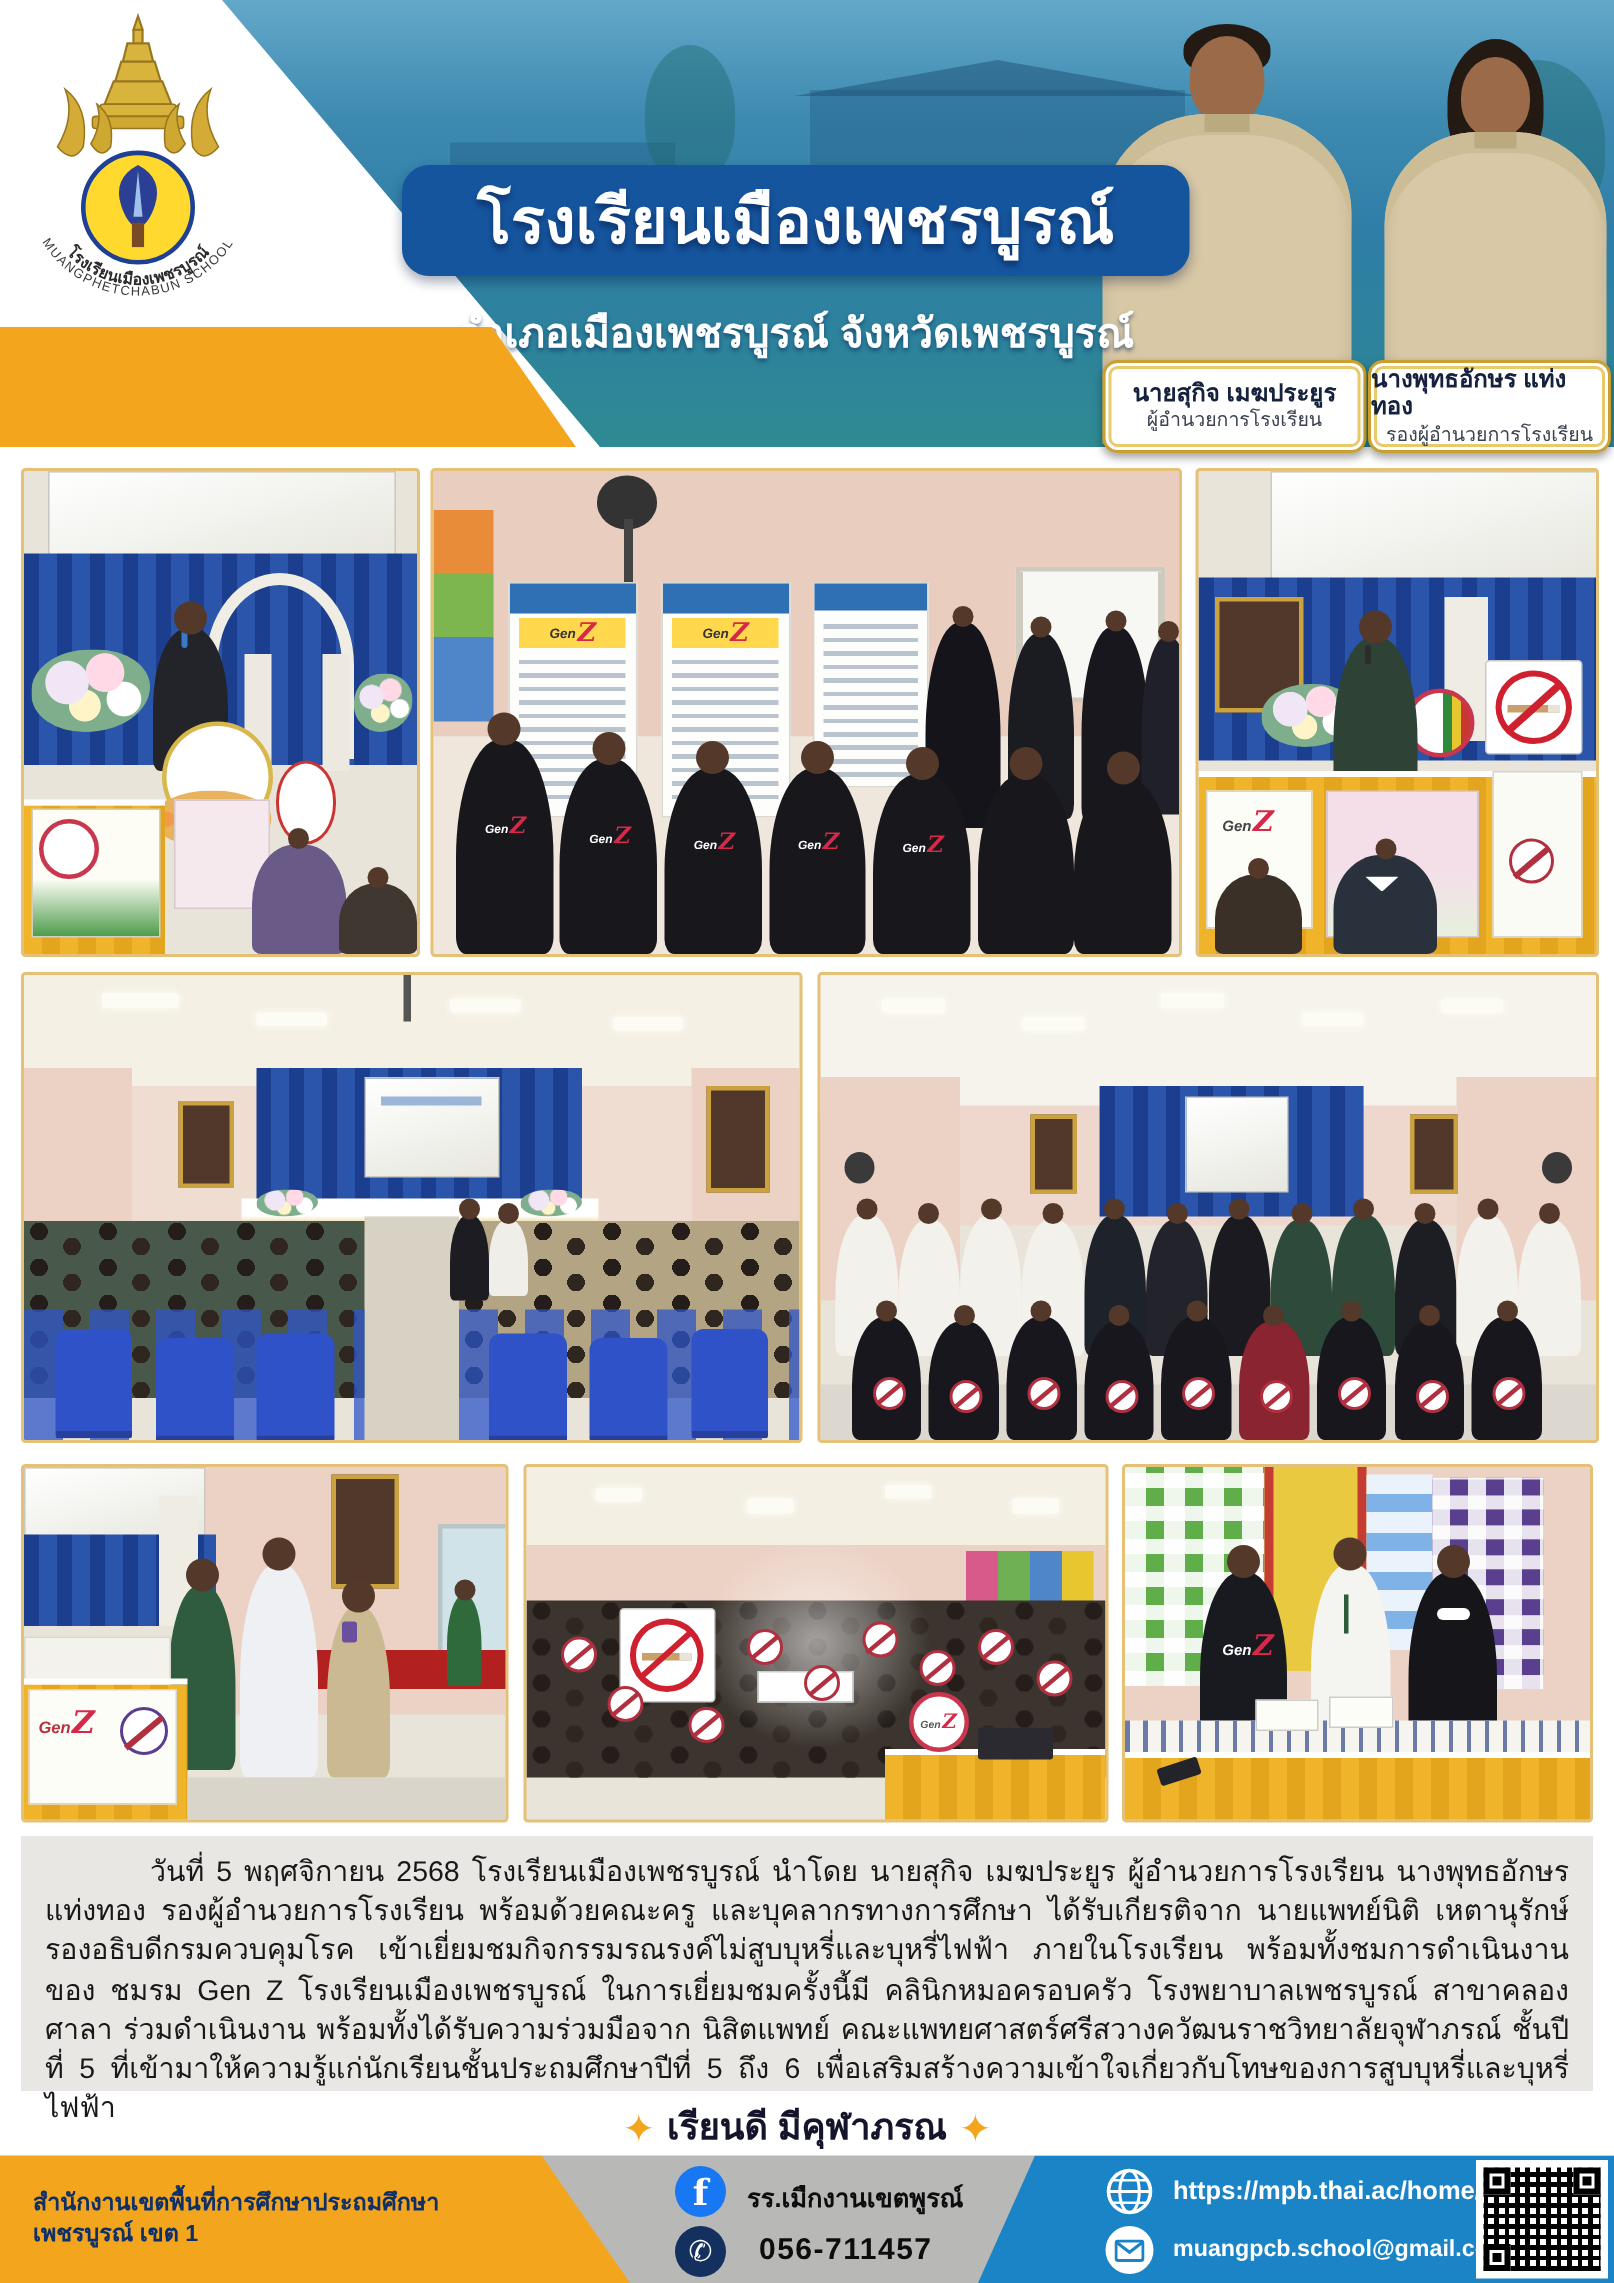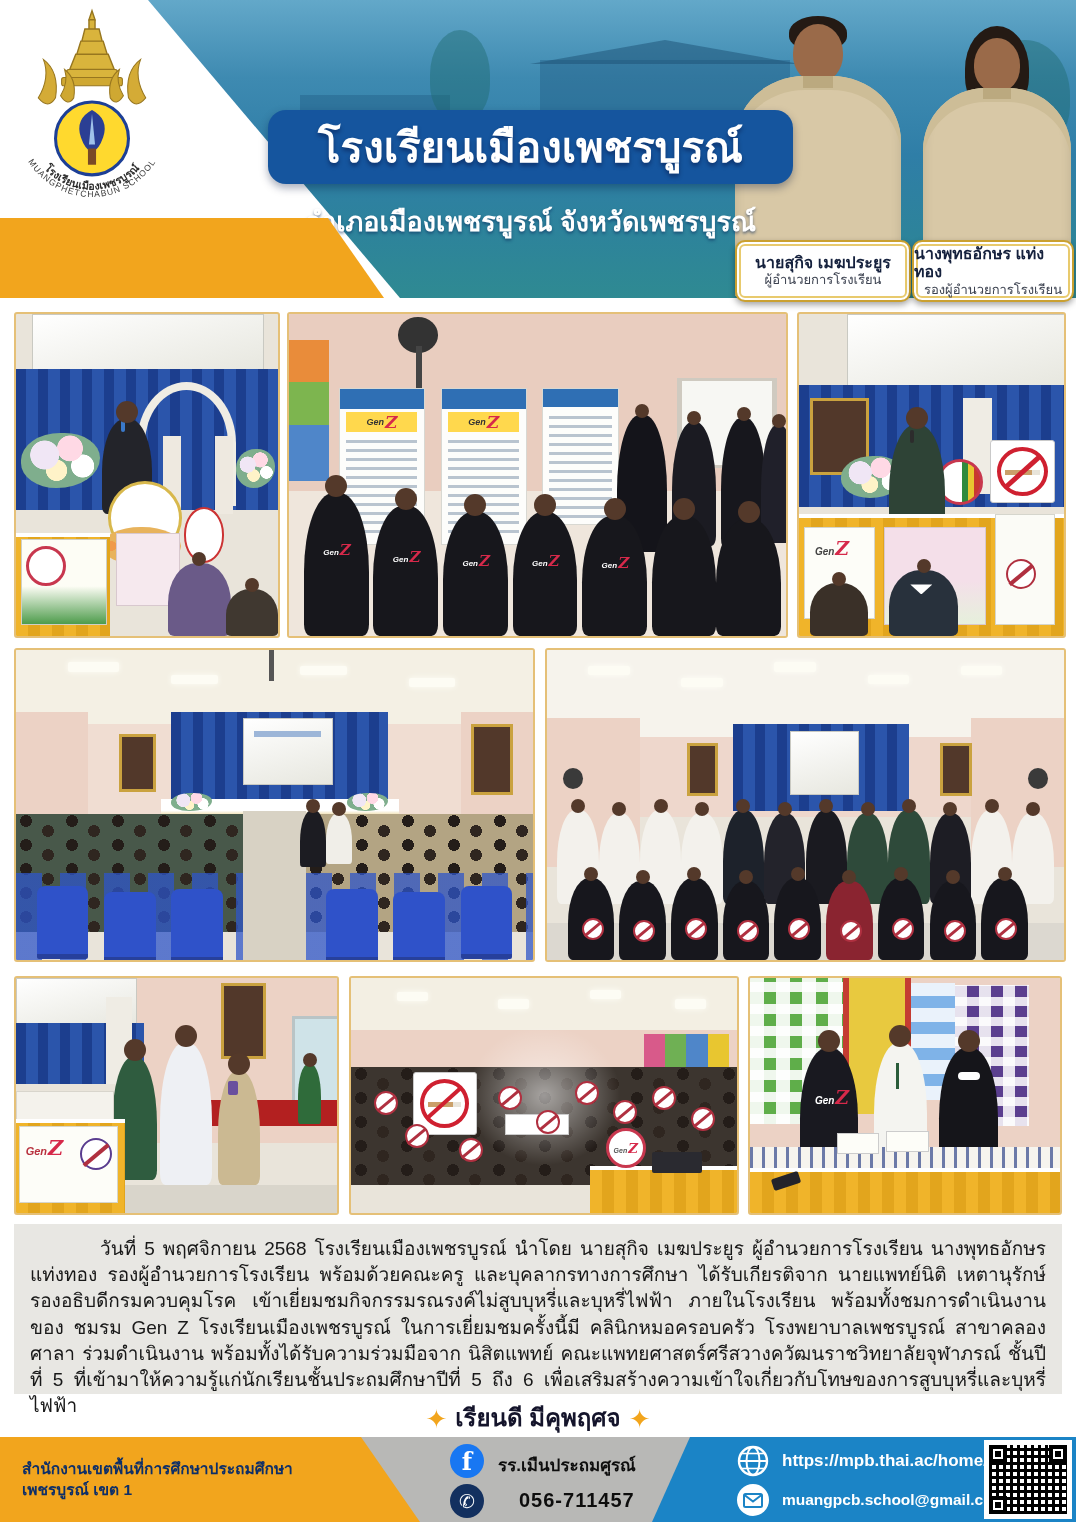--- a/index.html
+++ b/index.html
@@ -102,21 +102,21 @@
     clip-path:polygon(0 0,361px 0,420px 100%,0 100%);display:flex;align-items:center;}
   .f-yellow div{padding-left:22px;width:330px;font-size:15.5px;font-weight:bold;color:#0e2f68;line-height:1.3;}
   .f-blue{position:absolute;left:652px;top:0;right:0;height:85px;background:#1b84c6;
     clip-path:polygon(38px 0,100% 0,100% 100%,0 100%);}
   .fb-ic{position:absolute;left:450px;top:7px;width:34px;height:34px;border-radius:50%;background:#1877f2;
     color:#fff;font-weight:bold;font-size:24px;font-family:"DejaVu Serif",serif;
     display:flex;align-items:center;justify-content:center;}
   .ph-ic{position:absolute;left:450px;top:47px;width:34px;height:34px;border-radius:50%;background:#13305f;
     color:#fff;font-size:19px;display:flex;align-items:center;justify-content:center;}
   .f-fb{position:absolute;left:498px;top:14px;font-size:17px;font-weight:bold;color:#0d0d0d;}
-  .f-tel{position:absolute;left:519px;top:52px;font-size:20px;font-weight:bold;color:#0d0d0d;letter-spacing:1px;}
+  .f-tel{position:absolute;left:506px;top:52px;font-size:20px;font-weight:bold;color:#0d0d0d;letter-spacing:1px;}
   .f-web{position:absolute;left:782px;top:14px;font-size:17px;font-weight:bold;color:#fff;}
   .f-mail{position:absolute;left:782px;top:54px;font-size:15.5px;font-weight:bold;color:#fff;}
   .env{position:absolute;left:737px;top:47px;width:32px;height:32px;border-radius:50%;background:#fff;
     display:flex;align-items:center;justify-content:center;}
   .qr{position:absolute;right:4px;top:3px;width:88px;height:79px;background:#fff;padding:5px;box-sizing:border-box;}
   .qrpat{position:relative;width:100%;height:100%;
     background-image:repeating-linear-gradient(0deg,#000 0 3px,transparent 3px 7px),
                      repeating-linear-gradient(90deg,#000 0 3px,#fff 3px 7px);}
   .find{position:absolute;width:18px;height:18px;background:#fff;border:4px solid #000;box-sizing:border-box;}
   .find::after{content:"";position:absolute;inset:2px;background:#000;}
@@ -470,33 +470,33 @@
     <div class="abs" style="left:44%;top:65%;width:13%;height:8%;background:#fdfdf8;border:1px solid #ccc;"></div>
     <div class="abs ysk" style="left:0;top:81%;width:100%;height:19%;"></div>
     <div class="abs" style="left:7%;top:84%;width:9%;height:5%;background:#23232a;border-radius:2px;transform:rotate(-18deg);"></div>
   </div>
 
   <div class="article">
     <p>วันที่ 5 พฤศจิกายน 2568 โรงเรียนเมืองเพชรบูรณ์ นำโดย นายสุกิจ เมฆประยูร ผู้อำนวยการโรงเรียน นางพุทธอักษร แท่งทอง รองผู้อำนวยการโรงเรียน พร้อมด้วยคณะครู และบุคลากรทางการศึกษา ได้รับเกียรติจาก นายแพทย์นิติ เหตานุรักษ์ รองอธิบดีกรมควบคุมโรค เข้าเยี่ยมชมกิจกรรมรณรงค์ไม่สูบบุหรี่และบุหรี่ไฟฟ้า ภายในโรงเรียน พร้อมทั้งชมการดำเนินงานของ ชมรม Gen Z โรงเรียนเมืองเพชรบูรณ์ ในการเยี่ยมชมครั้งนี้มี คลินิกหมอครอบครัว โรงพยาบาลเพชรบูรณ์ สาขาคลองศาลา ร่วมดำเนินงาน พร้อมทั้งได้รับความร่วมมือจาก นิสิตแพทย์ คณะแพทยศาสตร์ศรีสวางควัฒนราชวิทยาลัยจุฬาภรณ์ ชั้นปีที่ 5 ที่เข้ามาให้ความรู้แก่นักเรียนชั้นประถมศึกษาปีที่ 5 ถึง 6 เพื่อเสริมสร้างความเข้าใจเกี่ยวกับโทษของการสูบบุหรี่และบุหรี่ไฟฟ้า</p>
   </div>
 
   <div class="tagline">
-    <span class="spark">✦</span><span>เรียนดี มีคุพฤศจ</span><span class="spark">✦</span>
+    <span class="spark">✦</span><span>เรียนดี มีคุฬาภรณ</span><span class="spark">✦</span>
   </div>
 
   <div class="footer">
     <div class="f-blue"></div>
     <div class="f-yellow">
       <div>สำนักงานเขตพื้นที่การศึกษาประถมศึกษาเพชรบูรณ์ เขต 1</div>
     </div>
 
     <div class="fb-ic">
       <span>f</span>
     </div>
-    <div class="f-fb">รร.เมืนประถมศูรณ์</div>
+    <div class="f-fb">รร.เมืกงานเขตพูรณ์</div>
 
     <div class="ph-ic">
       <span>✆</span>
     </div>
     <div class="f-tel">056-711457</div>
 
     <svg class="abs" style="left:735px;top:6px;" width="36" height="36" viewBox="0 0 36 36">
       <circle cx="18" cy="18" r="14" fill="none" stroke="#fff" stroke-width="2.4"></circle>
       <ellipse cx="18" cy="18" rx="6.5" ry="14" fill="none" stroke="#fff" stroke-width="2"></ellipse>
       <line x1="4" y1="18" x2="32" y2="18" stroke="#fff" stroke-width="2"></line>

